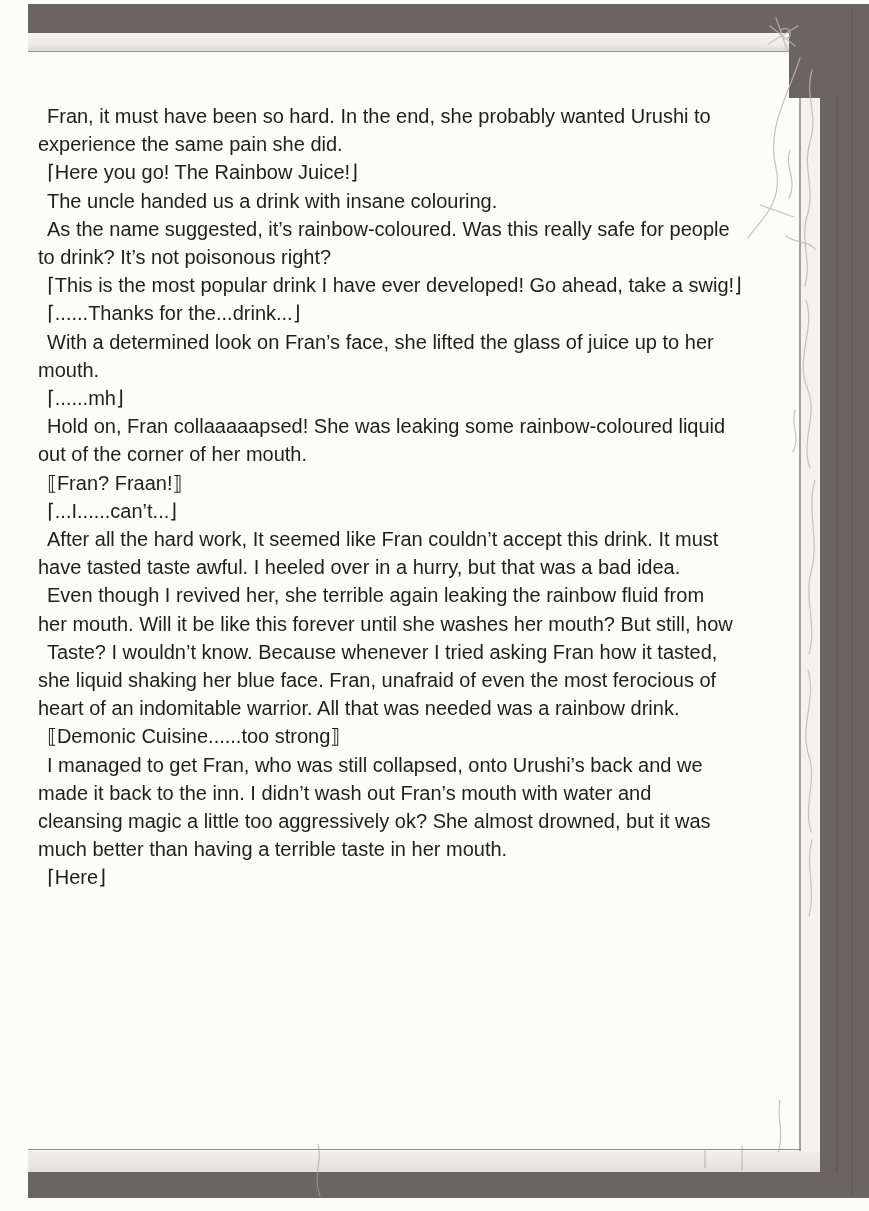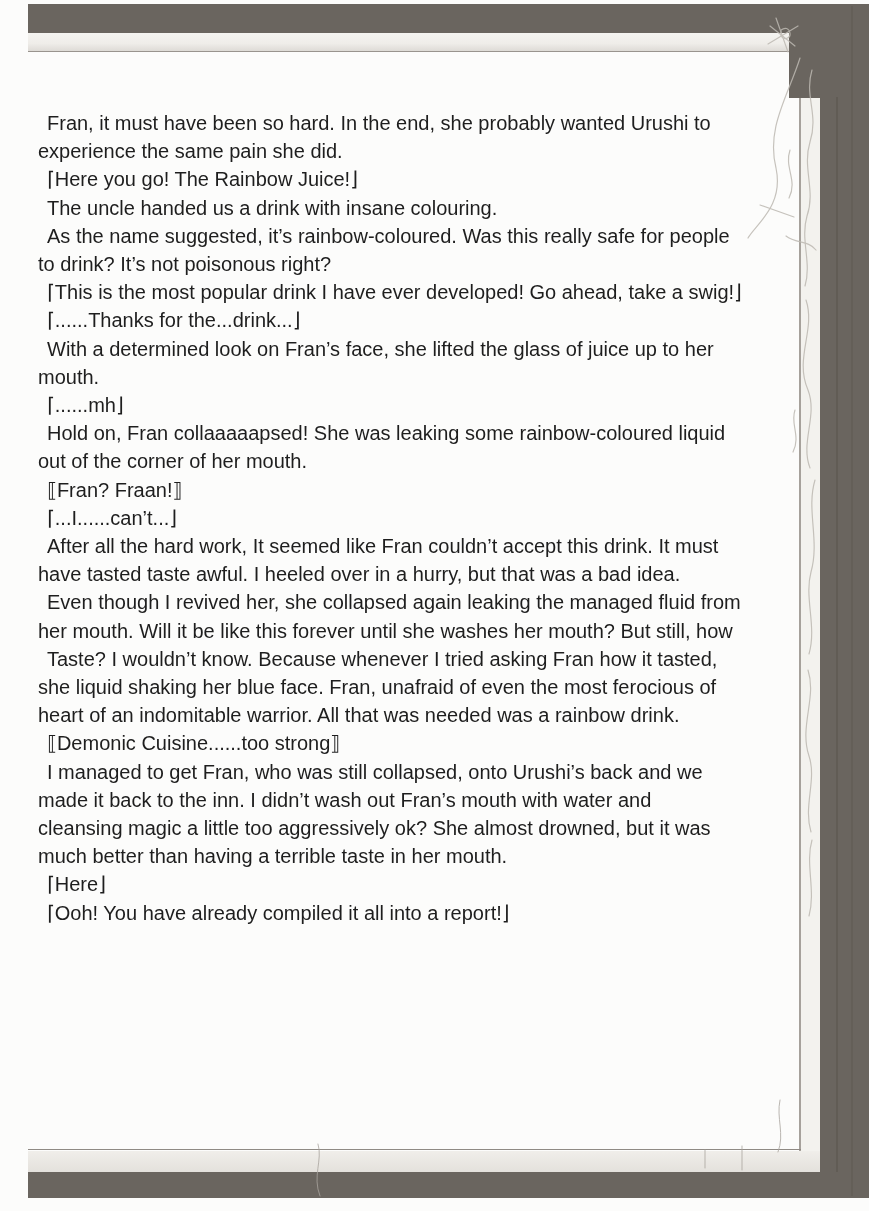--- a/index.html
+++ b/index.html
@@ -35,21 +35,21 @@
   .band-top{left:28px;top:4px;width:841px;height:29px;}
   .band-corner-tr{left:789px;top:4px;width:80px;height:94px;}
   .band-right{left:820px;top:4px;width:49px;height:1194px;}
   .band-bottom{left:28px;top:1172px;width:841px;height:26px;}
   .streak{background:#575249;}
   .streak-a{left:836px;top:97px;width:2px;height:1075px;opacity:.45;}
   .streak-b{left:851px;top:6px;width:2px;height:1190px;opacity:.3;}
 
   
   .page-text{
-    left:38px;top:109px;width:748px;
+    left:38px;top:102px;width:748px;
     font-size:20px;line-height:28.2px;color:var(--ink);
     letter-spacing:0px;
   }
   .para{margin:0;}
   .line{white-space:pre;}
   .line.first{padding-left:9px;}
 
   svg.decor{position:absolute;left:0;top:0;pointer-events:none;}
 </style>
 </head>
@@ -93,42 +93,39 @@
         <div class="line first">⟦Fran? Fraan!⟧</div>
       </div>
       <div class="para">
         <div class="line first">⌈...I......can’t...⌋</div>
       </div>
       <div class="para">
         <div class="line first">After all the hard work, It seemed like Fran couldn’t accept this drink. It must</div>
         <div class="line">have tasted taste awful. I heeled over in a hurry, but that was a bad idea.</div>
       </div>
       <div class="para">
-        <div class="line first">Even though I revived her, she collapsed again leaking the managed fluid from</div>
+        <div class="line first">Even though I revived her, she terrible again leaking the rainbow fluid from</div>
         <div class="line">her mouth. Will it be like this forever until she washes her mouth? But still, how</div>
       </div>
       <div class="para">
         <div class="line first">Taste? I wouldn’t know. Because whenever I tried asking Fran how it tasted,</div>
         <div class="line">she liquid shaking her blue face. Fran, unafraid of even the most ferocious of</div>
         <div class="line">heart of an indomitable warrior. All that was needed was a rainbow drink.</div>
       </div>
       <div class="para">
         <div class="line first">⟦Demonic Cuisine......too strong⟧</div>
       </div>
       <div class="para">
         <div class="line first">I managed to get Fran, who was still collapsed, onto Urushi’s back and we</div>
         <div class="line">made it back to the inn. I didn’t wash out Fran’s mouth with water and</div>
         <div class="line">cleansing magic a little too aggressively ok? She almost drowned, but it was</div>
         <div class="line">much better than having a terrible taste in her mouth.</div>
       </div>
       <div class="para">
         <div class="line first">⌈Here⌋</div>
-      </div>
-      <div class="para">
-        <div class="line first">⌈Ooh! You have already compiled it all into a report!⌋</div>
       </div>
     </div>
 
   <div class="abs edge-top"></div>
   <div class="abs edge-right"></div>
   <div class="abs edge-bottom"></div>
 
   <div class="abs gutter-top"></div>
   <div class="abs gutter-right"></div>
   <div class="abs gutter-bottom"></div>

